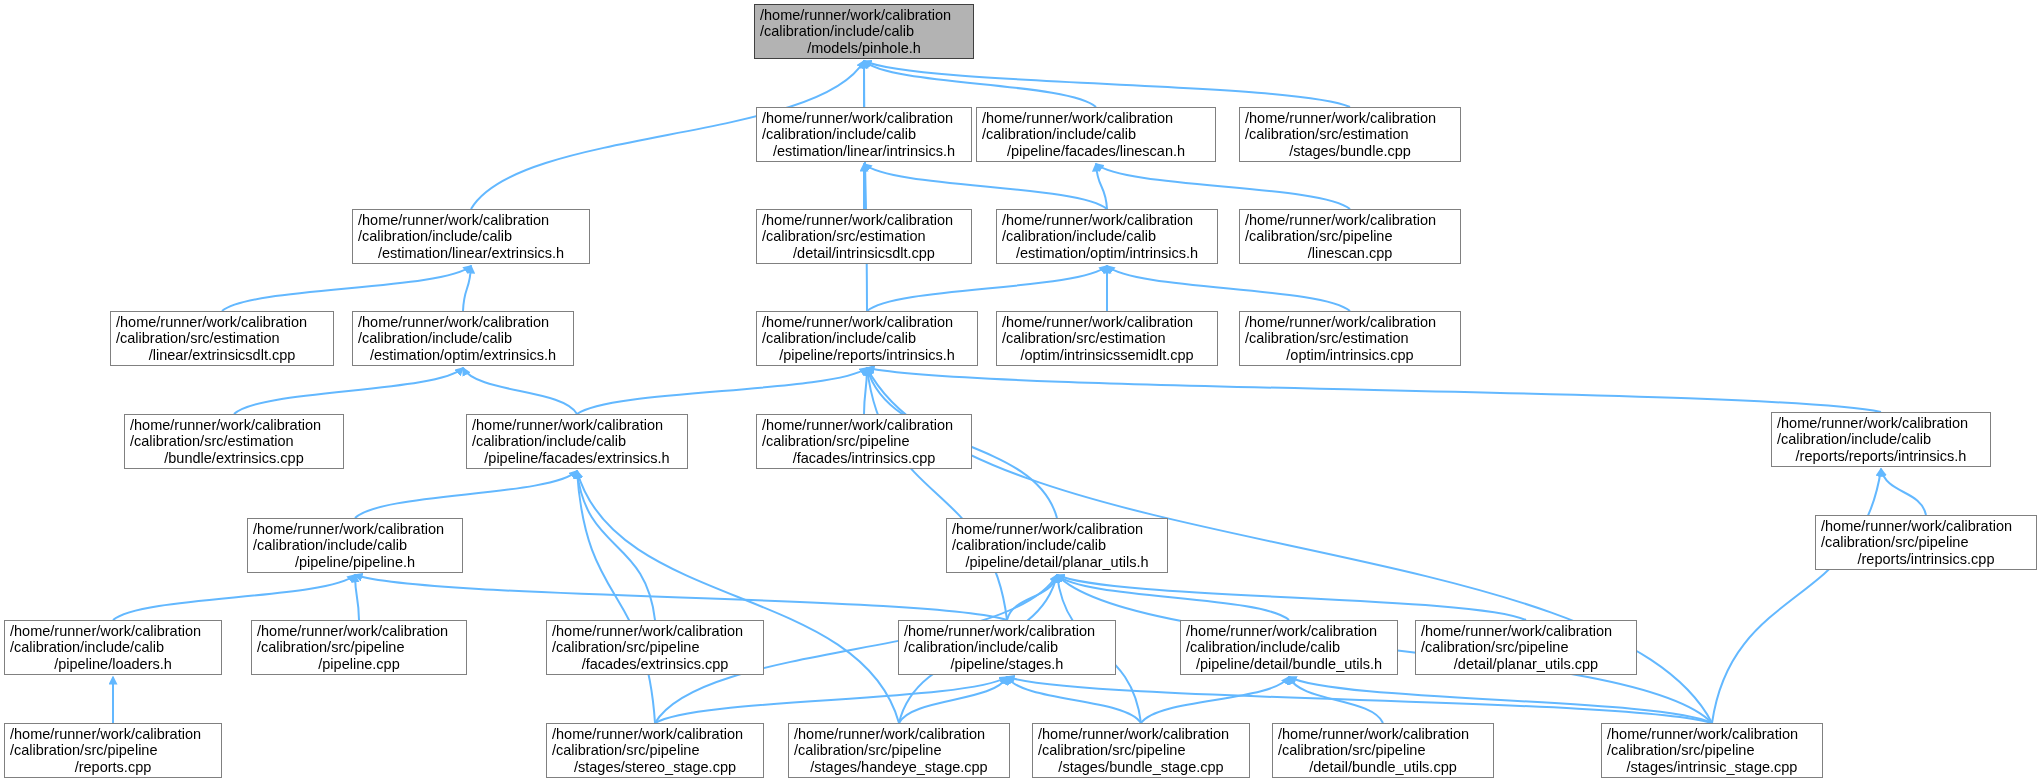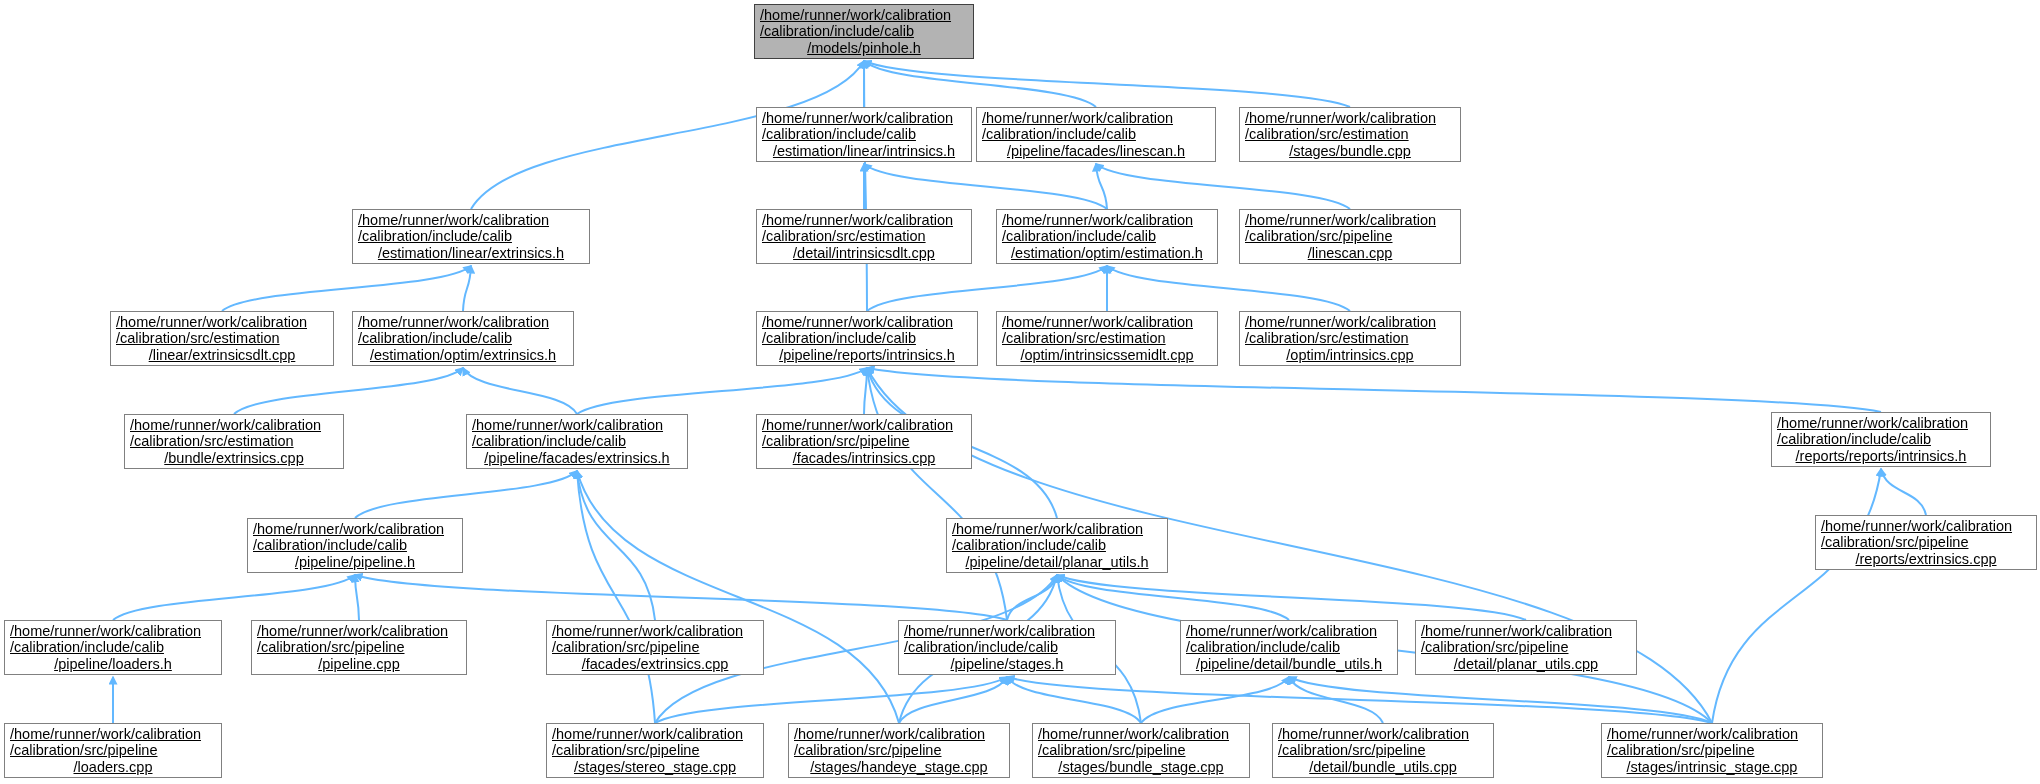--- a/index.html
+++ b/index.html
@@ -2,21 +2,21 @@
 <html><head>
 <meta charset="utf-8">
 <style>
   html,body{margin:0;padding:0;background:#ffffff;}
   #graph{position:relative;width:2040px;height:784px;background:#ffffff;
          font-family:"Liberation Sans",sans-serif;overflow:hidden;}
   svg.edges{position:absolute;left:0;top:0;width:2040px;height:784px;}
   .node{position:absolute;box-sizing:border-box;border:1px solid #808080;
         background:#ffffff;color:#000000;display:flex;flex-direction:column;
         justify-content:center;align-items:center;font-size:14.5px;line-height:16.5px;
-        padding:2px 5px;white-space:pre;text-align:center;overflow:hidden;text-decoration:underline;}
+        padding:2px 5px;white-space:pre;text-align:center;overflow:hidden;}
   .node.root{background:#b3b3b3;border-color:#404040;}
   .node .ln{display:block;width:100%;}
   .node .l0,.node .l1{text-align:left;}
   .node .l2{}
 </style>
 </head>
 <body>
 
 <div id="graph">
   <svg class="edges" viewBox="0 0 2040 784">
@@ -74,40 +74,40 @@
         <path d="M1712,723 C1661.24,697.7 1339.76,702.3 1289,677" fill="none" stroke="#63b8ff" stroke-width="2" marker-end="url(#ah)"></path>
       </g>
   </svg>
   <div id="nodes-layer">
       <div class="node root" style="left: 754px; top: 4px; width: 220px; height: 55px;"><span class="ln l0">/home/runner/work/calibration</span><span class="ln l1">/calibration/include/calib</span><span class="ln l2">/models/pinhole.h</span></div>
       <div class="node" style="left: 756px; top: 107px; width: 216px; height: 55px;"><span class="ln l0">/home/runner/work/calibration</span><span class="ln l1">/calibration/include/calib</span><span class="ln l2">/estimation/linear/intrinsics.h</span></div>
       <div class="node" style="left: 976px; top: 107px; width: 240px; height: 55px;"><span class="ln l0">/home/runner/work/calibration</span><span class="ln l1">/calibration/include/calib</span><span class="ln l2">/pipeline/facades/linescan.h</span></div>
       <div class="node" style="left: 1239px; top: 107px; width: 222px; height: 55px;"><span class="ln l0">/home/runner/work/calibration</span><span class="ln l1">/calibration/src/estimation</span><span class="ln l2">/stages/bundle.cpp</span></div>
       <div class="node" style="left: 352px; top: 209px; width: 238px; height: 55px;"><span class="ln l0">/home/runner/work/calibration</span><span class="ln l1">/calibration/include/calib</span><span class="ln l2">/estimation/linear/extrinsics.h</span></div>
       <div class="node" style="left: 756px; top: 209px; width: 216px; height: 55px;"><span class="ln l0">/home/runner/work/calibration</span><span class="ln l1">/calibration/src/estimation</span><span class="ln l2">/detail/intrinsicsdlt.cpp</span></div>
-      <div class="node" style="left: 996px; top: 209px; width: 222px; height: 55px;"><span class="ln l0">/home/runner/work/calibration</span><span class="ln l1">/calibration/include/calib</span><span class="ln l2">/estimation/optim/estimation.h</span></div>
+      <div class="node" style="left: 996px; top: 209px; width: 222px; height: 55px;"><span class="ln l0">/home/runner/work/calibration</span><span class="ln l1">/calibration/include/calib</span><span class="ln l2">/estimation/optim/intrinsics.h</span></div>
       <div class="node" style="left: 1239px; top: 209px; width: 222px; height: 55px;"><span class="ln l0">/home/runner/work/calibration</span><span class="ln l1">/calibration/src/pipeline</span><span class="ln l2">/linescan.cpp</span></div>
       <div class="node" style="left: 110px; top: 311px; width: 224px; height: 55px;"><span class="ln l0">/home/runner/work/calibration</span><span class="ln l1">/calibration/src/estimation</span><span class="ln l2">/linear/extrinsicsdlt.cpp</span></div>
       <div class="node" style="left: 352px; top: 311px; width: 222px; height: 55px;"><span class="ln l0">/home/runner/work/calibration</span><span class="ln l1">/calibration/include/calib</span><span class="ln l2">/estimation/optim/extrinsics.h</span></div>
       <div class="node" style="left: 756px; top: 311px; width: 222px; height: 55px;"><span class="ln l0">/home/runner/work/calibration</span><span class="ln l1">/calibration/include/calib</span><span class="ln l2">/pipeline/reports/intrinsics.h</span></div>
       <div class="node" style="left: 996px; top: 311px; width: 222px; height: 55px;"><span class="ln l0">/home/runner/work/calibration</span><span class="ln l1">/calibration/src/estimation</span><span class="ln l2">/optim/intrinsicssemidlt.cpp</span></div>
       <div class="node" style="left: 1239px; top: 311px; width: 222px; height: 55px;"><span class="ln l0">/home/runner/work/calibration</span><span class="ln l1">/calibration/src/estimation</span><span class="ln l2">/optim/intrinsics.cpp</span></div>
       <div class="node" style="left: 124px; top: 414px; width: 220px; height: 55px;"><span class="ln l0">/home/runner/work/calibration</span><span class="ln l1">/calibration/src/estimation</span><span class="ln l2">/bundle/extrinsics.cpp</span></div>
       <div class="node" style="left: 466px; top: 414px; width: 222px; height: 55px;"><span class="ln l0">/home/runner/work/calibration</span><span class="ln l1">/calibration/include/calib</span><span class="ln l2">/pipeline/facades/extrinsics.h</span></div>
       <div class="node" style="left: 756px; top: 414px; width: 216px; height: 55px;"><span class="ln l0">/home/runner/work/calibration</span><span class="ln l1">/calibration/src/pipeline</span><span class="ln l2">/facades/intrinsics.cpp</span></div>
       <div class="node" style="left: 1771px; top: 412px; width: 220px; height: 55px;"><span class="ln l0">/home/runner/work/calibration</span><span class="ln l1">/calibration/include/calib</span><span class="ln l2">/reports/reports/intrinsics.h</span></div>
       <div class="node" style="left: 247px; top: 518px; width: 216px; height: 55px;"><span class="ln l0">/home/runner/work/calibration</span><span class="ln l1">/calibration/include/calib</span><span class="ln l2">/pipeline/pipeline.h</span></div>
       <div class="node" style="left: 946px; top: 518px; width: 222px; height: 55px;"><span class="ln l0">/home/runner/work/calibration</span><span class="ln l1">/calibration/include/calib</span><span class="ln l2">/pipeline/detail/planar_utils.h</span></div>
-      <div class="node" style="left: 1815px; top: 515px; width: 222px; height: 55px;"><span class="ln l0">/home/runner/work/calibration</span><span class="ln l1">/calibration/src/pipeline</span><span class="ln l2">/reports/extrinsics.cpp</span></div>
+      <div class="node" style="left: 1815px; top: 515px; width: 222px; height: 55px;"><span class="ln l0">/home/runner/work/calibration</span><span class="ln l1">/calibration/src/pipeline</span><span class="ln l2">/reports/intrinsics.cpp</span></div>
       <div class="node" style="left: 4px; top: 620px; width: 218px; height: 55px;"><span class="ln l0">/home/runner/work/calibration</span><span class="ln l1">/calibration/include/calib</span><span class="ln l2">/pipeline/loaders.h</span></div>
       <div class="node" style="left: 251px; top: 620px; width: 216px; height: 55px;"><span class="ln l0">/home/runner/work/calibration</span><span class="ln l1">/calibration/src/pipeline</span><span class="ln l2">/pipeline.cpp</span></div>
       <div class="node" style="left: 546px; top: 620px; width: 218px; height: 55px;"><span class="ln l0">/home/runner/work/calibration</span><span class="ln l1">/calibration/src/pipeline</span><span class="ln l2">/facades/extrinsics.cpp</span></div>
       <div class="node" style="left: 898px; top: 620px; width: 218px; height: 55px;"><span class="ln l0">/home/runner/work/calibration</span><span class="ln l1">/calibration/include/calib</span><span class="ln l2">/pipeline/stages.h</span></div>
       <div class="node" style="left: 1180px; top: 620px; width: 218px; height: 55px;"><span class="ln l0">/home/runner/work/calibration</span><span class="ln l1">/calibration/include/calib</span><span class="ln l2">/pipeline/detail/bundle_utils.h</span></div>
       <div class="node" style="left: 1415px; top: 620px; width: 222px; height: 55px;"><span class="ln l0">/home/runner/work/calibration</span><span class="ln l1">/calibration/src/pipeline</span><span class="ln l2">/detail/planar_utils.cpp</span></div>
-      <div class="node" style="left: 4px; top: 723px; width: 218px; height: 55px;"><span class="ln l0">/home/runner/work/calibration</span><span class="ln l1">/calibration/src/pipeline</span><span class="ln l2">/loaders.cpp</span></div>
+      <div class="node" style="left: 4px; top: 723px; width: 218px; height: 55px;"><span class="ln l0">/home/runner/work/calibration</span><span class="ln l1">/calibration/src/pipeline</span><span class="ln l2">/reports.cpp</span></div>
       <div class="node" style="left: 546px; top: 723px; width: 218px; height: 55px;"><span class="ln l0">/home/runner/work/calibration</span><span class="ln l1">/calibration/src/pipeline</span><span class="ln l2">/stages/stereo_stage.cpp</span></div>
       <div class="node" style="left: 788px; top: 723px; width: 222px; height: 55px;"><span class="ln l0">/home/runner/work/calibration</span><span class="ln l1">/calibration/src/pipeline</span><span class="ln l2">/stages/handeye_stage.cpp</span></div>
       <div class="node" style="left: 1032px; top: 723px; width: 218px; height: 55px;"><span class="ln l0">/home/runner/work/calibration</span><span class="ln l1">/calibration/src/pipeline</span><span class="ln l2">/stages/bundle_stage.cpp</span></div>
       <div class="node" style="left: 1272px; top: 723px; width: 222px; height: 55px;"><span class="ln l0">/home/runner/work/calibration</span><span class="ln l1">/calibration/src/pipeline</span><span class="ln l2">/detail/bundle_utils.cpp</span></div>
       <div class="node" style="left: 1601px; top: 723px; width: 222px; height: 55px;"><span class="ln l0">/home/runner/work/calibration</span><span class="ln l1">/calibration/src/pipeline</span><span class="ln l2">/stages/intrinsic_stage.cpp</span></div>
     </div>
 </div>
 
 </body></html>

